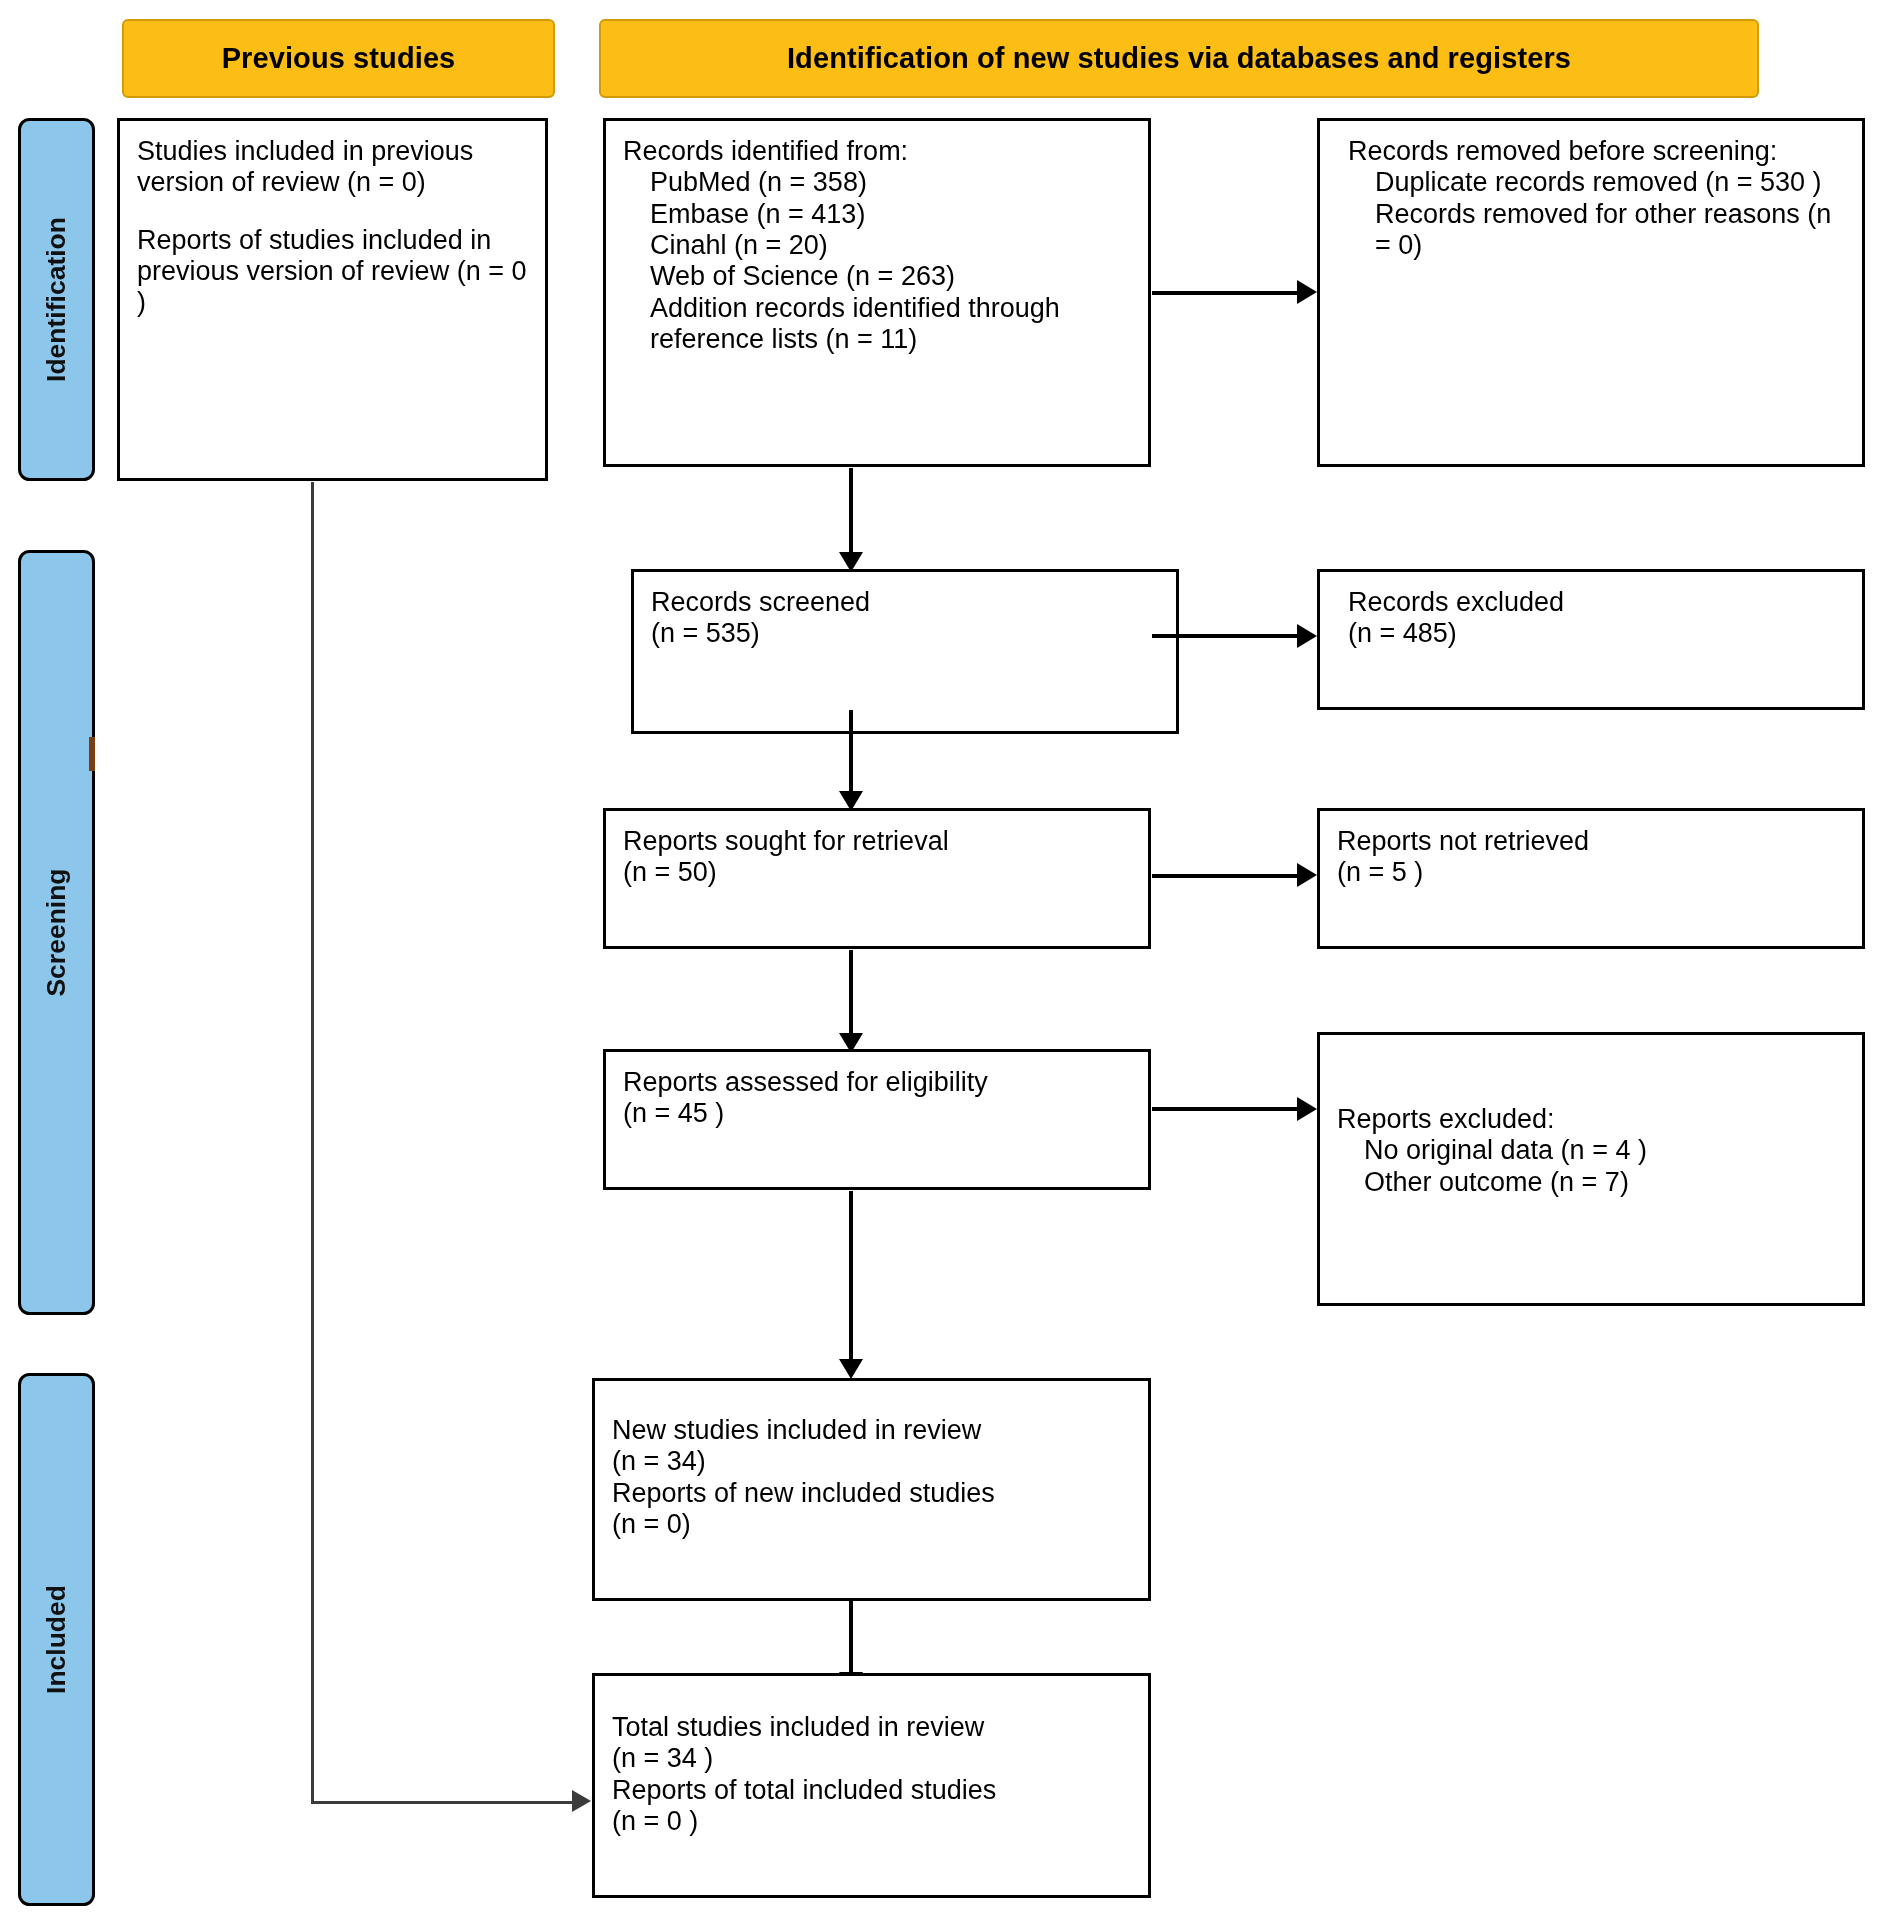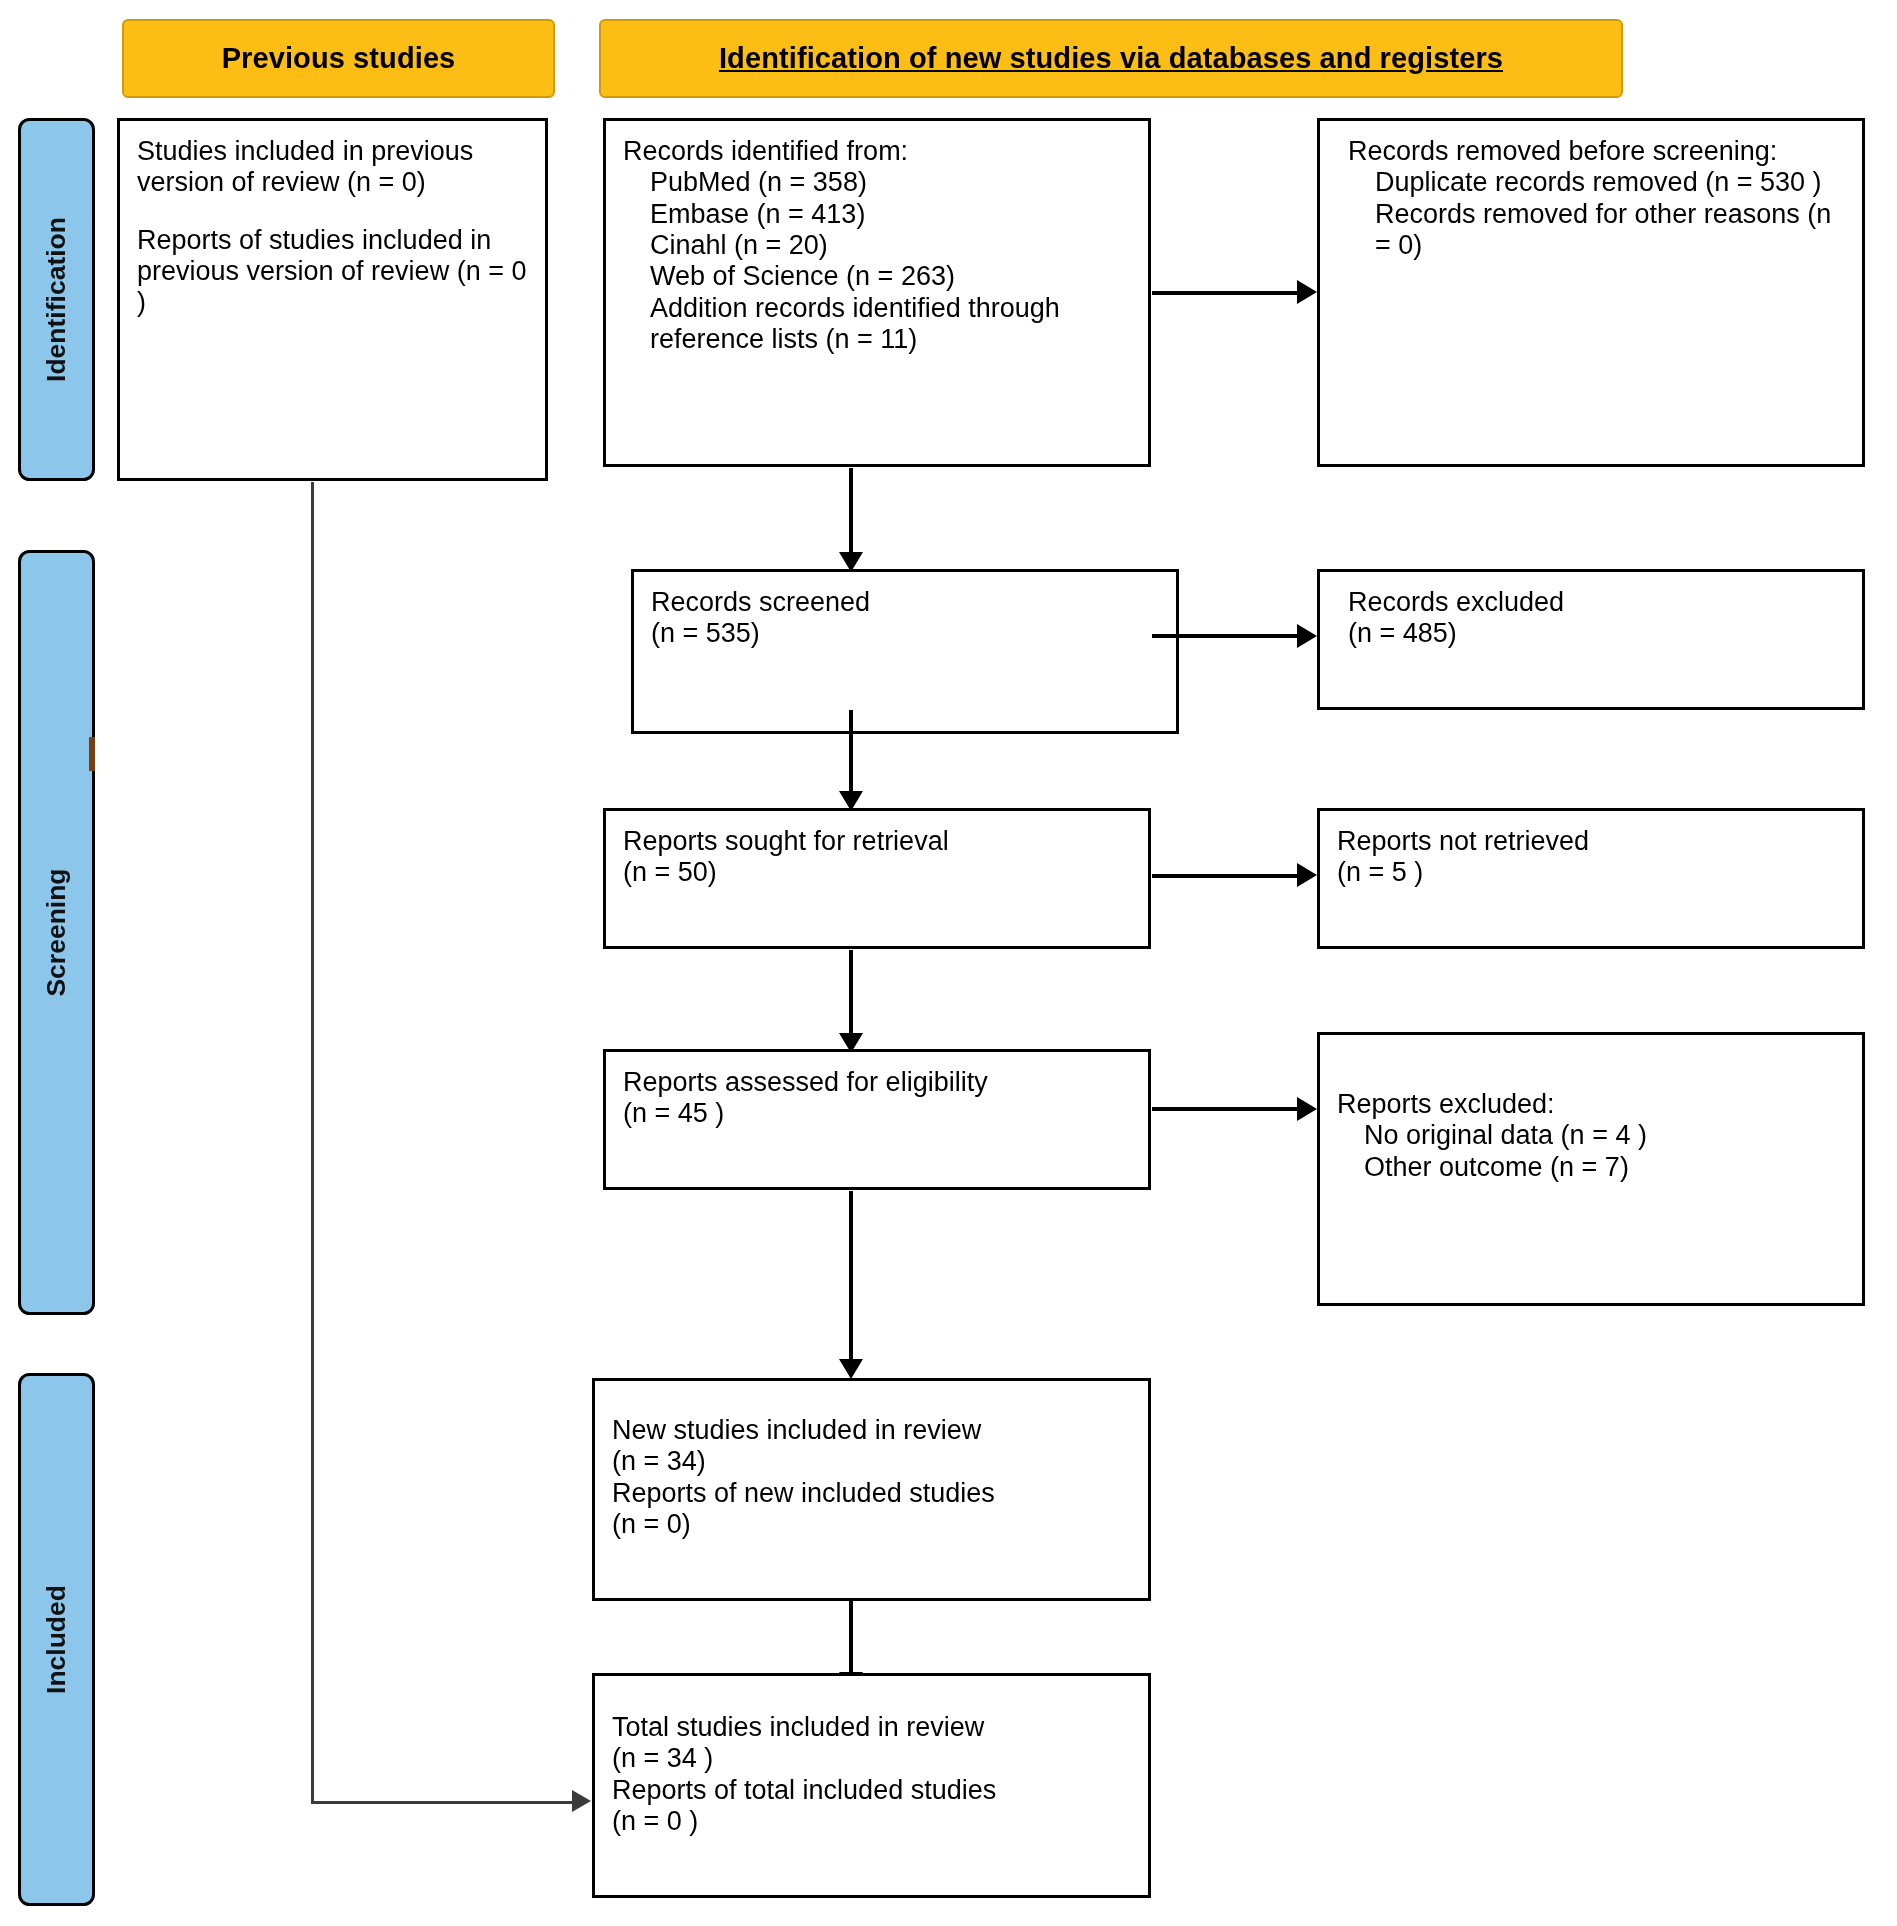--- a/index.html
+++ b/index.html
@@ -58,21 +58,21 @@
 </style>
 </head>
 <body>
 
 <div id="page">
 
   <div class="hdr" style="left:122px;top:18.6px;width:433px;height:79px;">
     <span>Previous studies</span>
   </div>
 
-  <div class="hdr" style="left:599px;top:18.6px;width:1024px;height:79px;text-decoration:underline;">
+  <div class="hdr" style="left:599px;top:18.6px;width:1160px;height:79px;">
     <span>Identification of new studies via databases and registers</span>
   </div>
 
   <div class="stage" style="left:17.7px;top:118px;width:77px;height:363px;">
     <span>Identification</span>
   </div>
 
   <div class="stage" style="left:17.7px;top:550px;width:77px;height:765px;">
     <span>Screening</span>
   </div>
@@ -139,21 +139,21 @@
   <div class="arrow-r" style="left:1297px;top:863px;"></div>
 
   <div class="v-line" style="left:849px;top:950px;height:97px;"></div>
   <div class="arrow-d" style="left:839px;top:1033px;"></div>
 
   <div class="box" style="left:603px;top:1049px;width:548px;height:141px;">
     <div class="ln">Reports assessed for eligibility</div>
     <div class="ln">(n = 45 )</div>
   </div>
 
-  <div class="box" style="left:1317px;top:1032px;width:548px;height:274px;padding-top:54px;">
+  <div class="box" style="left:1317px;top:1032px;width:548px;height:274px;padding-top:69px;">
     <div class="ln">Reports excluded:</div>
     <div class="ln ind">No original data (n = 4 )</div>
     <div class="ln ind">Other outcome (n = 7)</div>
   </div>
 
   <div class="h-line" style="left:1152px;top:1107px;width:146px;"></div>
   <div class="arrow-r" style="left:1297px;top:1097px;"></div>
 
   <div class="v-line" style="left:849px;top:1191px;height:183px;"></div>
   <div class="arrow-d" style="left:839px;top:1359px;"></div>

